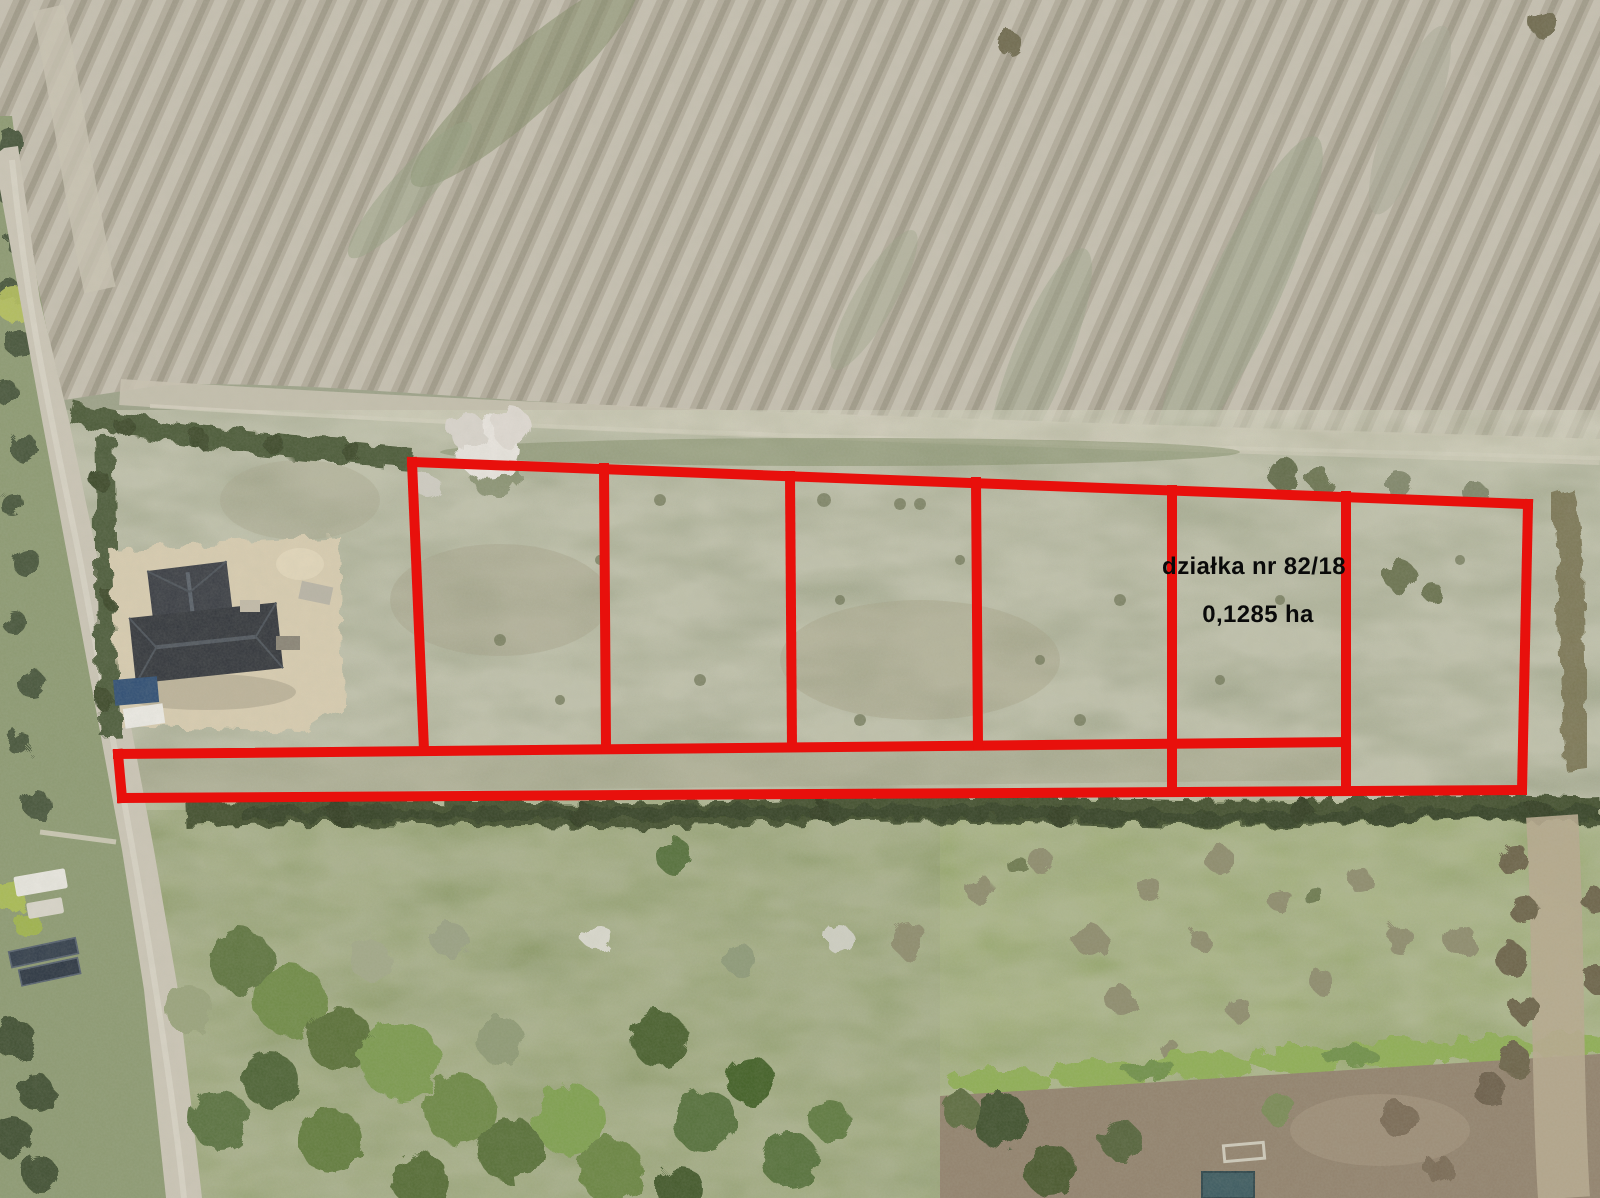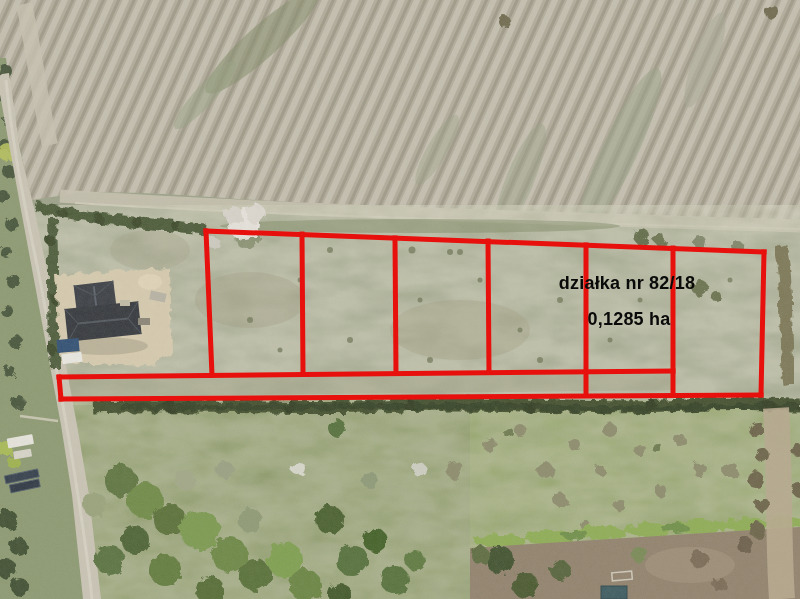--- a/index.html
+++ b/index.html
@@ -1,20 +1,20 @@
 <!DOCTYPE html>
 <html><head>
 <meta charset="utf-8">
 <style>
   html,body{margin:0;padding:0;background:#ffffff}
   .stage{position:relative;width:800px;height:599px;overflow:hidden;
          background:#9da289;font-family:"Liberation Sans",sans-serif}
   .stage svg{display:block}
   .map-label{position:absolute;transform:translate(-50%,-50%);
-             font-weight:700;font-size:18px;color:#0a0a0a;
+             font-weight:700;font-size:12px;color:#0a0a0a;
              white-space:nowrap;letter-spacing:.2px;
              font-family:"Liberation Sans",sans-serif}
   .bnd{stroke:#e8100c}
 </style>
 </head>
 <body>
 
 <div class="stage">
 <svg width="800" height="599" viewBox="0 0 800 599">
   <defs>
@@ -309,14 +309,14 @@
     <path d="M59,377 L61,399"></path>
     <path d="M302,234 L303,374"></path>
     <path d="M395,238 L396,373"></path>
     <path d="M488,241 L489,372"></path>
     <path d="M586,245 L586,395"></path>
     <path d="M673,248 L673,394"></path>
   </g>
 </svg>
 
 <div class="map-label" style="left:627px;top:283px">działka nr 82/18</div>
-<div class="map-label" style="left:629px;top:319px">0,1285 ha</div>
+<div class="map-label" style="left:629px;top:307px">0,1285 ha</div>
 </div>
 
 </body></html>

